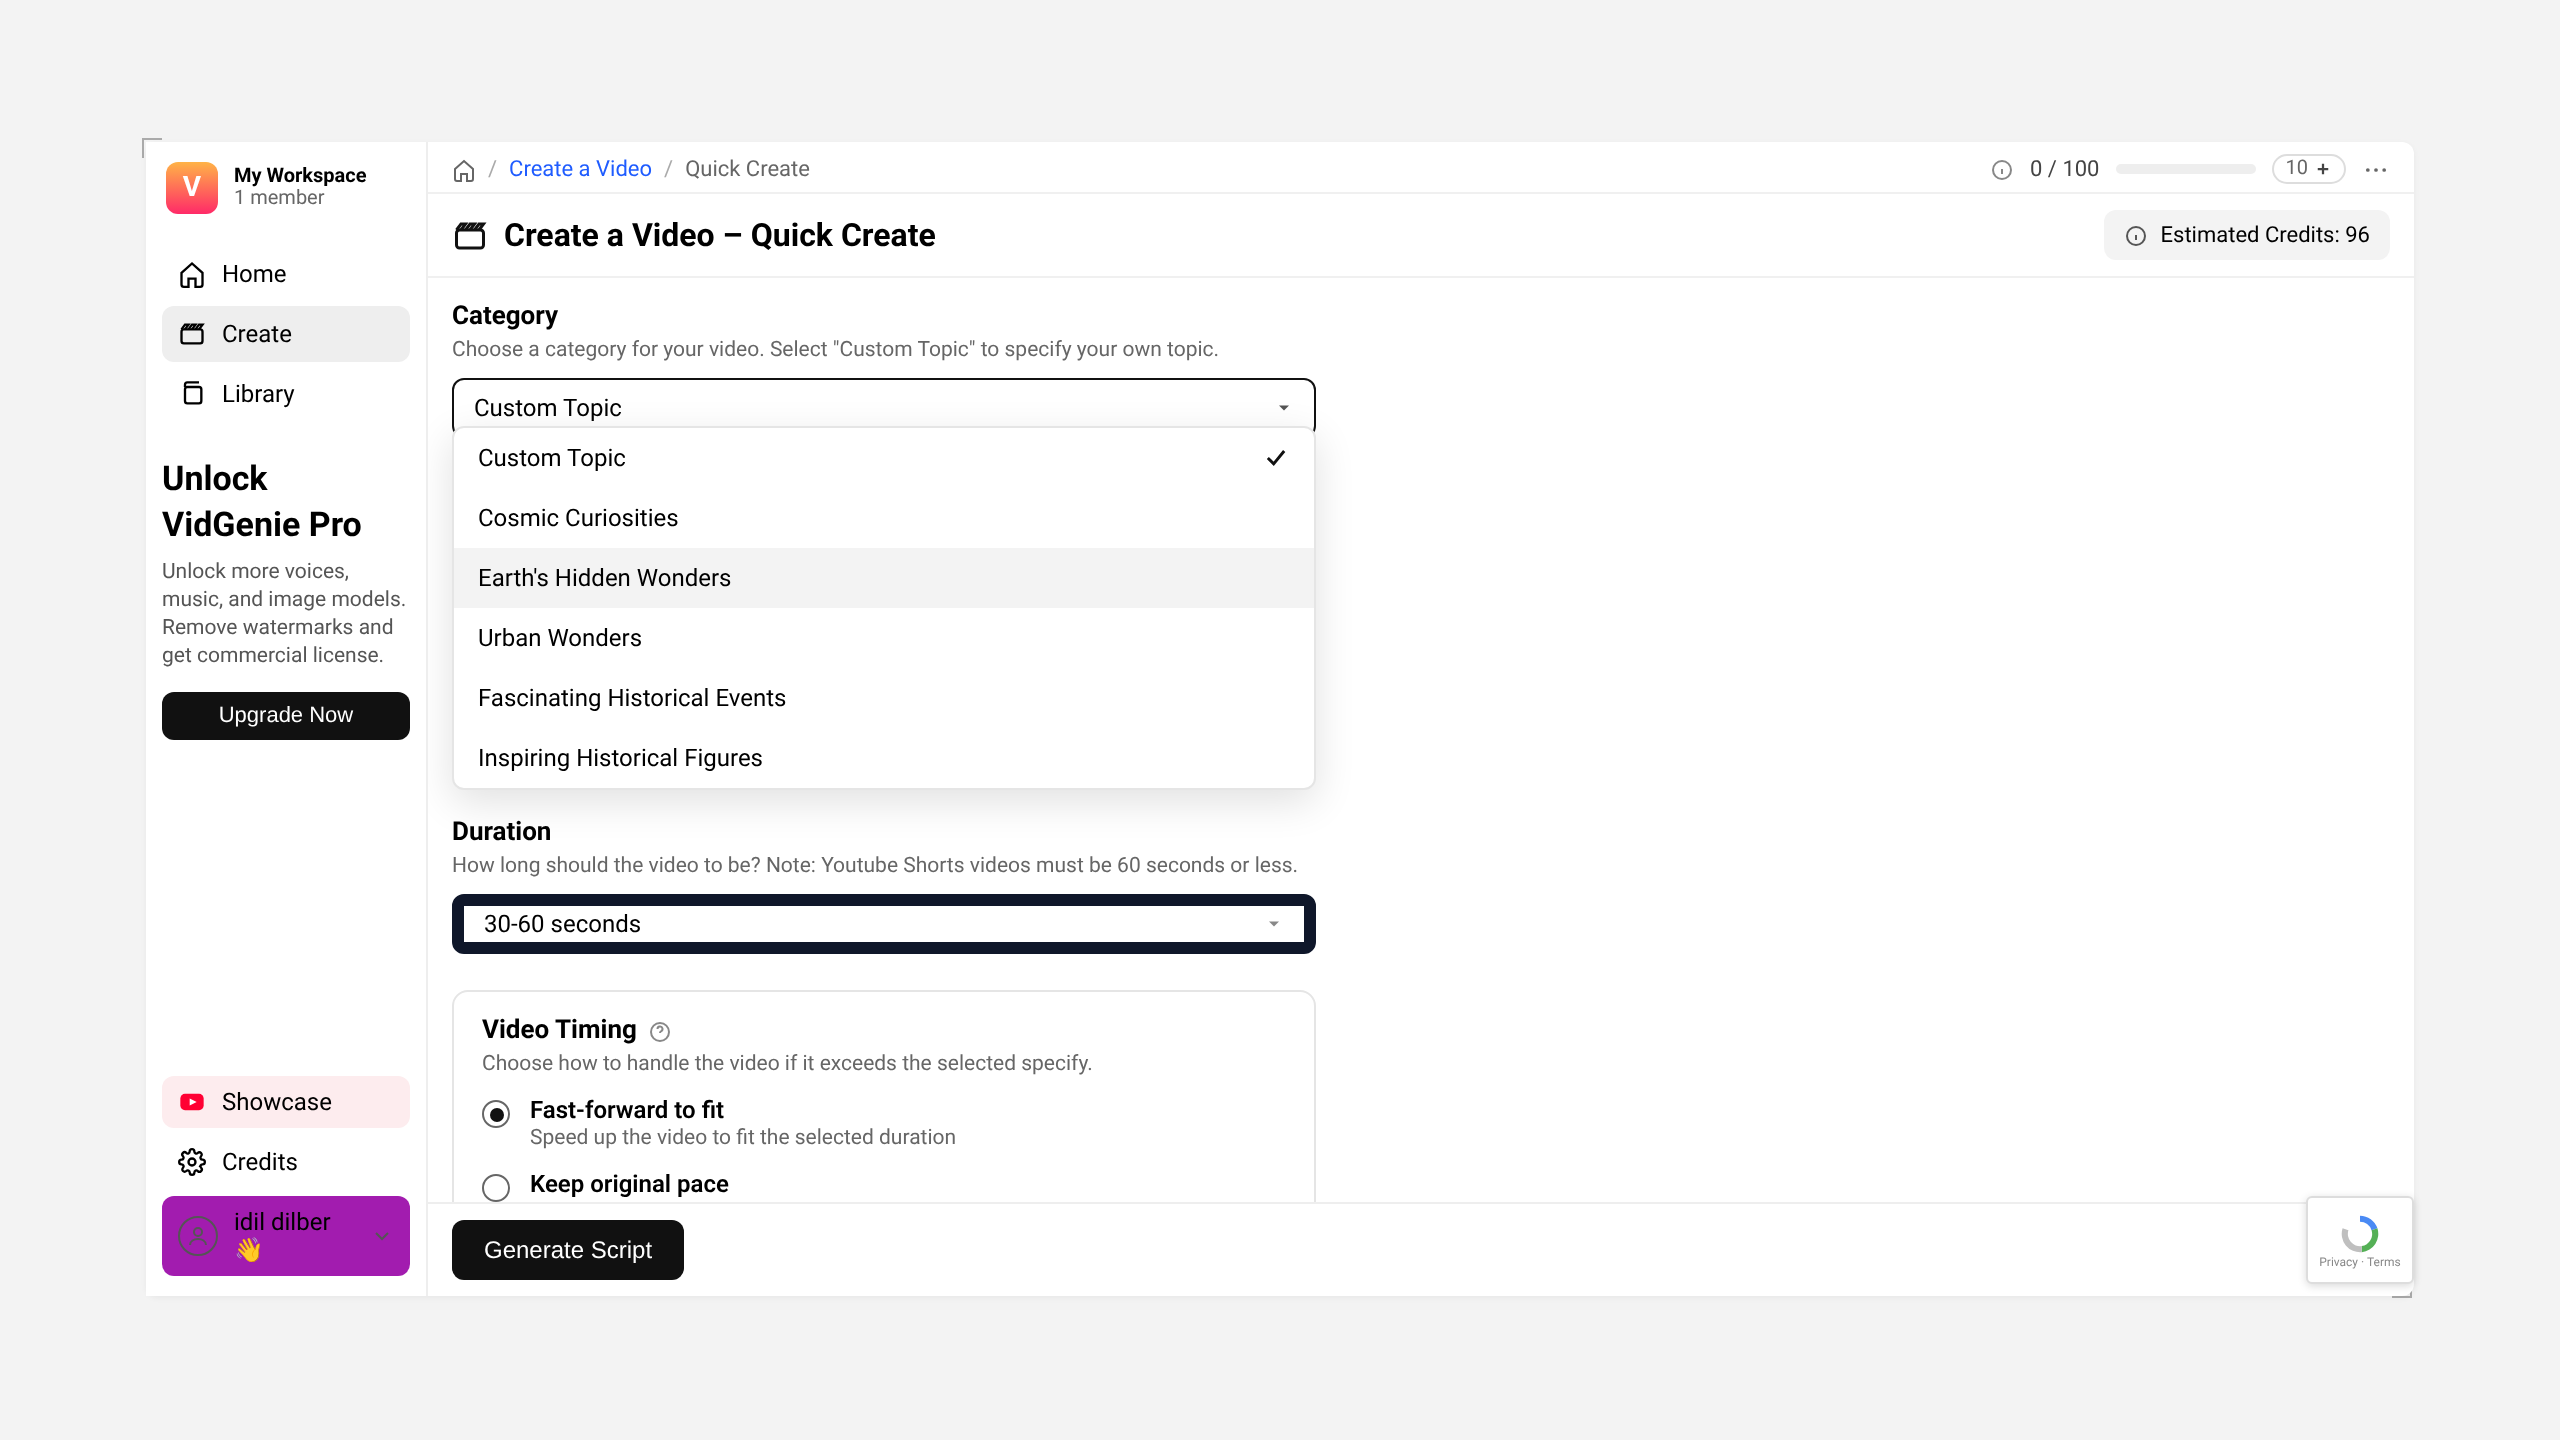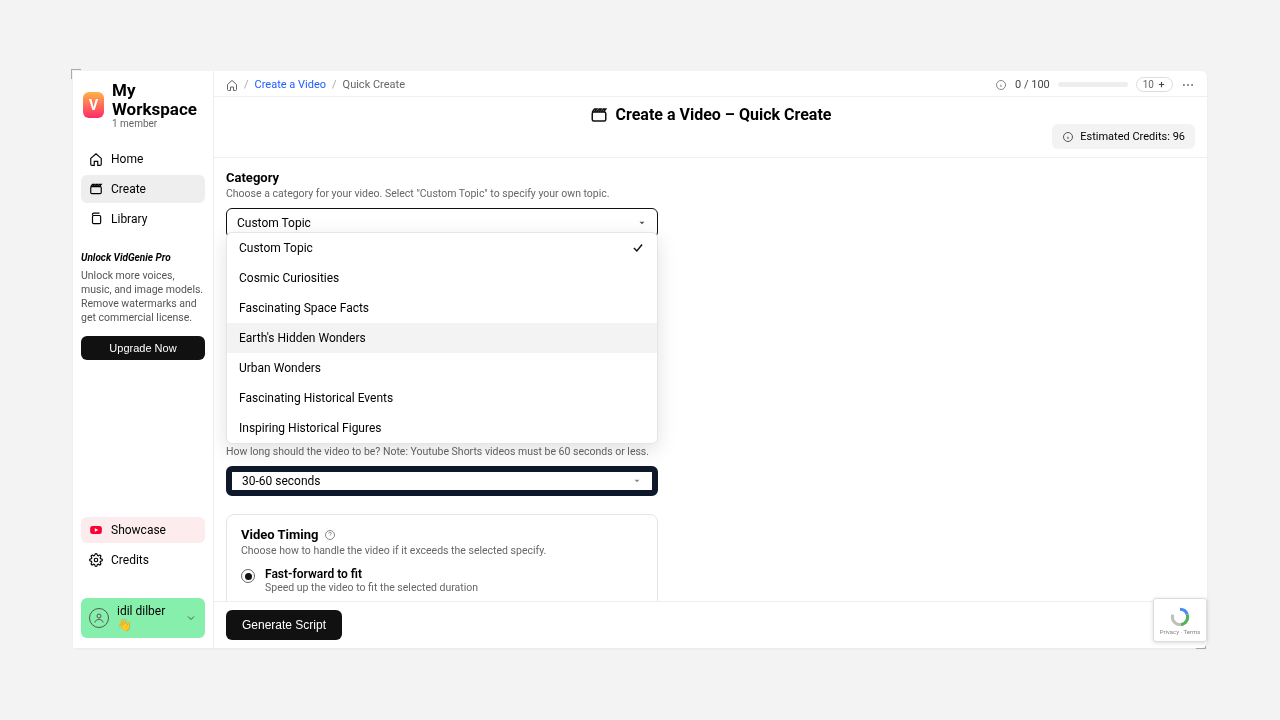--- a/index.html
+++ b/index.html
@@ -45,41 +45,41 @@
     height: 26px;
     border-radius: 6px;
     background: linear-gradient(180deg, #ffb347, #ff2a68);
     display: flex;
     align-items: center;
     justify-content: center;
     color: #fff;
     font-weight: 700;
     font-size: 14px;
   }
-  .ws-name { font-weight: 700; font-size: 17px; line-height: 1.1; }
+  .ws-name { font-weight: 700; font-size: 10px; line-height: 1.1; }
   .ws-sub  { font-size: 10px; color: #666; }
   .nav { display: flex; flex-direction: column; gap: 2px; margin-top: 6px; }
   .nav-item {
     display: flex;
     align-items: center;
     gap: 8px;
     padding: 7px 8px;
     border-radius: 6px;
     font-size: 12px;
     cursor: pointer;
   }
   .nav-item.active { background: #eee; font-weight: 400; }
   .nav-icon { width: 14px; height: 14px; flex-shrink: 0; }
   .upgrade {
     margin-top: 18px;
     font-size: 10.5px;
     line-height: 1.35;
     color: #555;
   }
-  .upgrade-title { font-weight: 700; color: #000; font-size: 10px; margin-bottom: 4px; font-style: italic; }
+  .upgrade-title { font-weight: 700; color: #000; font-size: 17px; margin-bottom: 4px; }
   .upgrade-btn {
     margin-top: 10px;
     background: #111;
     color: #fff;
     border: none;
     border-radius: 6px;
     font-size: 11px;
     padding: 6px 12px;
     width: 100%;
     cursor: pointer;
@@ -100,26 +100,25 @@
     align-items: center;
     gap: 8px;
     padding: 6px 8px;
     font-size: 12px;
     cursor: pointer;
   }
   .user-row {
     display: flex;
     align-items: center;
     gap: 8px;
-    background: #86efac;
+    background: #a21caf;
     border-radius: 6px;
     padding: 6px 8px;
     font-size: 12px;
     cursor: pointer;
-    margin-top: 21px;
   }
   .avatar-circle {
     width: 20px; height: 20px; border-radius: 50%;
     border: 1.5px solid #555;
     display:flex;align-items:center;justify-content:center;
   }
 
   
   .main {
     flex: 1;
@@ -149,24 +148,22 @@
   .usage-bar {
     width: 70px; height: 5px; background: #eee; border-radius: 3px;
   }
   .chip {
     border: 1px solid #ddd; border-radius: 999px;
     font-size: 10px; padding: 1px 6px;
     display: flex; align-items: center; gap: 3px;
   }
   .titlebar {
     display: flex;
-    align-items: center;
     padding: 8px 12px 8px 12px;
     border-bottom: 1px solid #f0f0f0;
-    flex-direction: column;
   }
   .title {
     font-size: 16px; font-weight: 700;
     display: flex; align-items: center; gap: 8px;
   }
   .credits-badge {
     margin-left: auto;
     background: #f3f3f3;
     border-radius: 6px;
     font-size: 11px;
@@ -425,23 +422,20 @@
         <div class="dropdown" id="dropdown">
             <div class="dropdown-item">
               <span>Custom Topic</span>
               <svg width="14" height="14" viewBox="0 0 24 24">
                 <path d="M5 12l5 5 9-11" fill="none" stroke="#111" stroke-width="2.5"></path>
               </svg>
             </div>
             <div class="dropdown-item">
               <span>Cosmic Curiosities</span>
             </div>
-            <div class="dropdown-item">
-              <span>Fascinating Space Facts</span>
-            </div>
             <div class="dropdown-item hover">
               <span>Earth's Hidden Wonders</span>
             </div>
             <div class="dropdown-item">
               <span>Urban Wonders</span>
             </div>
             <div class="dropdown-item">
               <span>Fascinating Historical Events</span>
             </div>
             <div class="dropdown-item">

